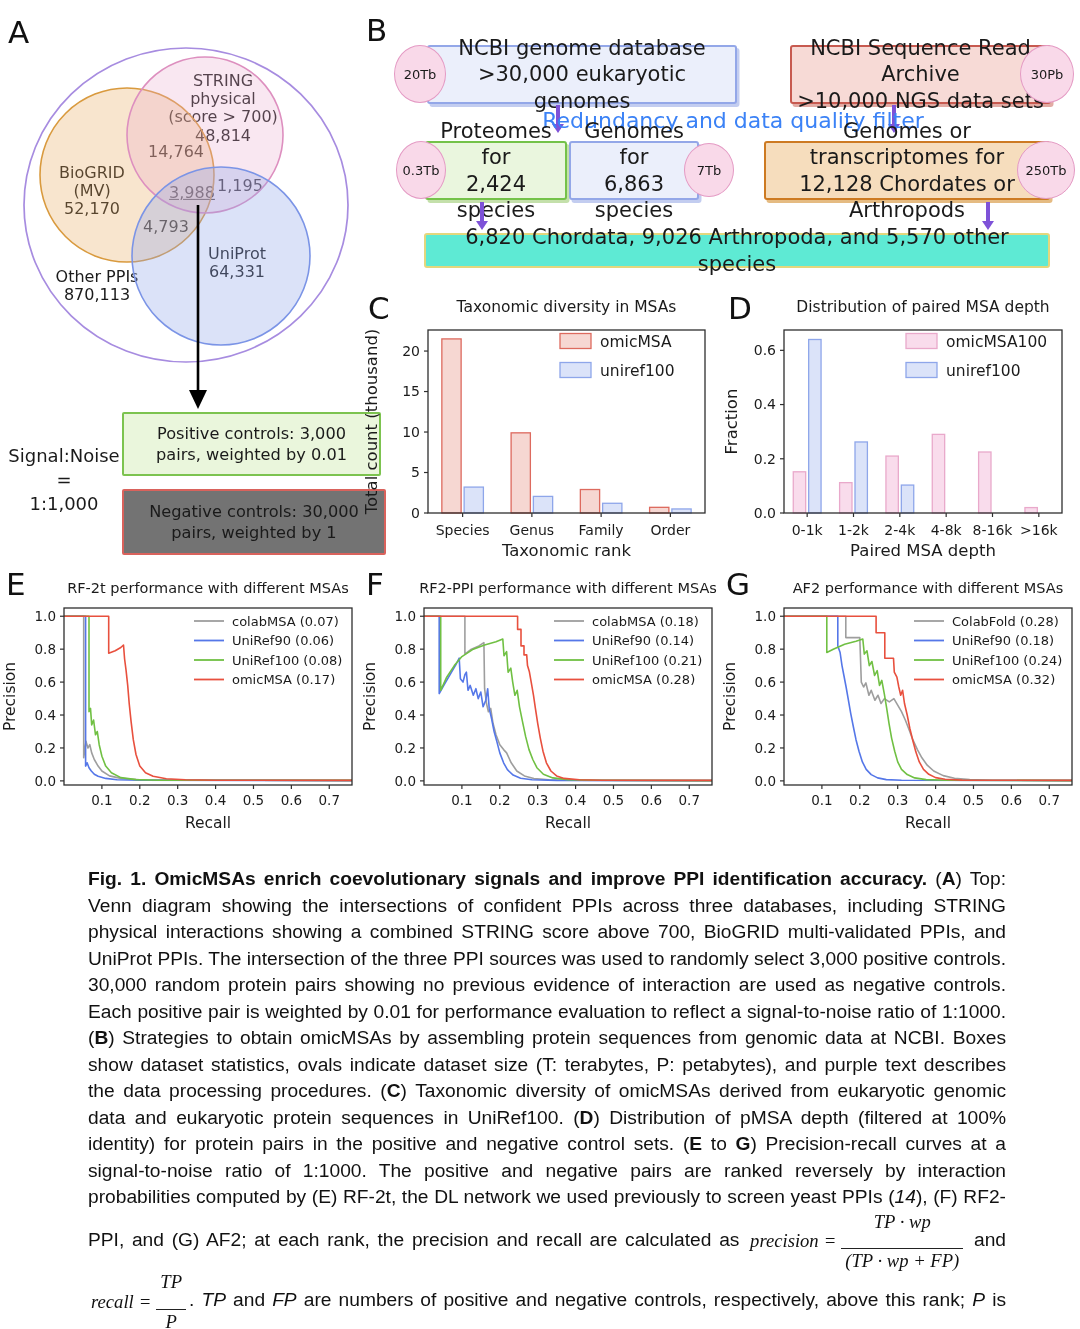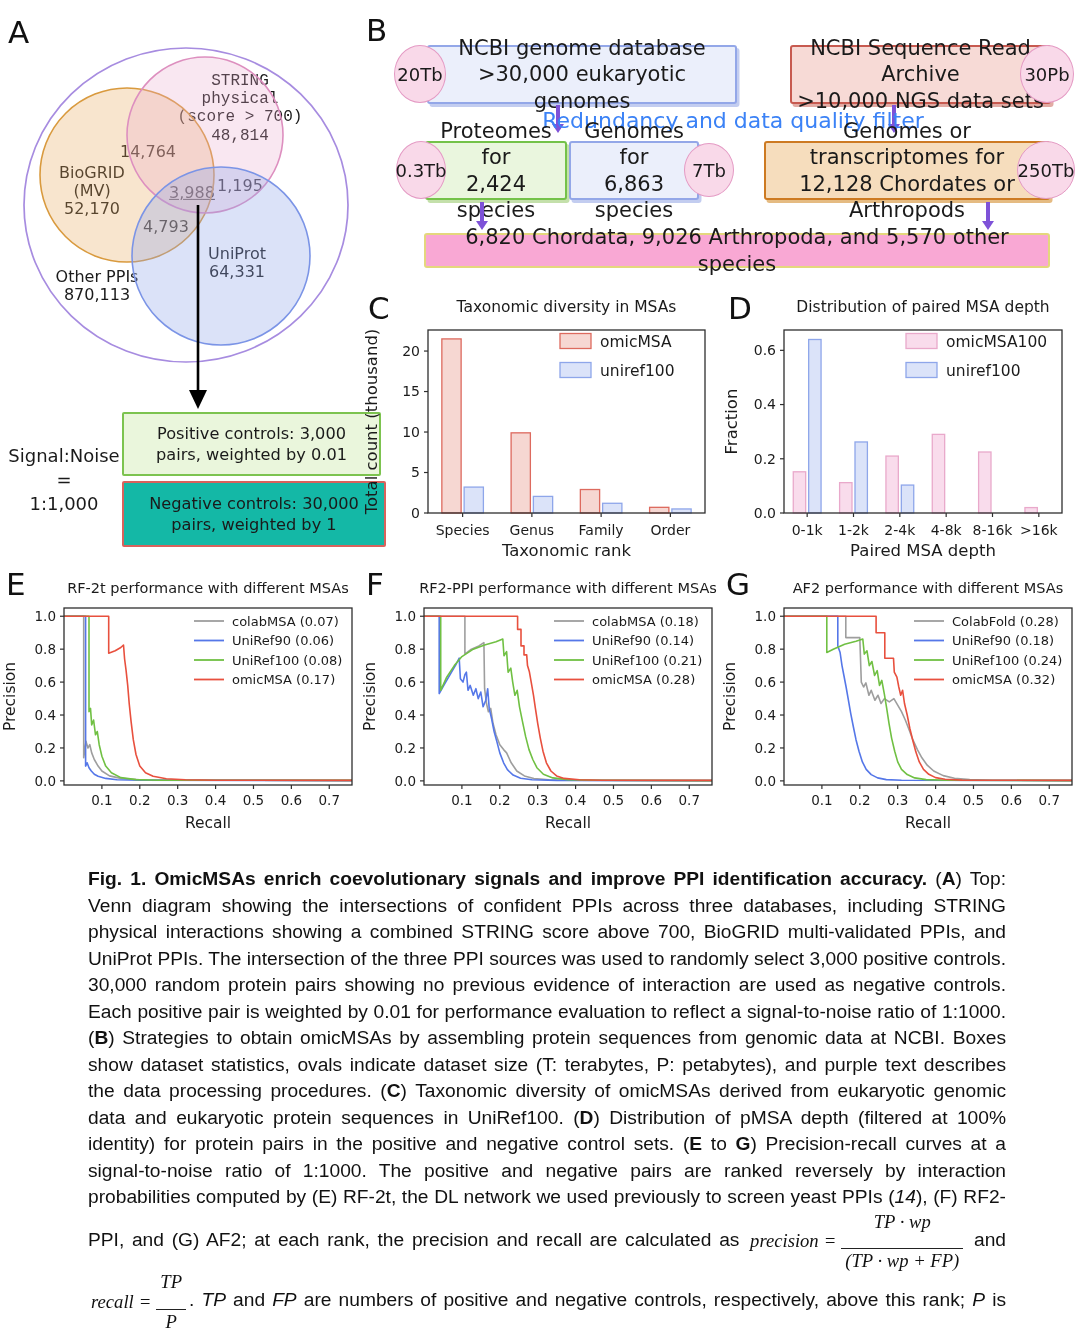--- a/index.html
+++ b/index.html
@@ -7,31 +7,31 @@
         font-family:"DejaVu Sans",sans-serif;color:#1a1a1a;}
   .plabel{position:absolute;font-size:31px;color:#111;}
   
   .vlabel{position:absolute;transform:translate(-50%,-50%);text-align:center;
           font-size:16px;line-height:1.14;white-space:pre-line;color:#1b1b1b;}
   .signal{position:absolute;left:8px;top:444px;width:112px;text-align:center;
           font-size:18px;line-height:1.33;white-space:pre-line;}
   .ctrlbox{position:absolute;display:flex;align-items:center;justify-content:center;
            text-align:center;font-size:16.2px;line-height:1.3;border:2px solid;border-radius:2px;padding:2px 22px;}
   .pos{background:#eaf6dc;border-color:#7cc34f;}
-  .neg{background:#14b8a6;border-color:#d9625c;}
+  .neg{background:#737373;border-color:#d9625c;margin-top:8px;}
   
   .fbox{position:absolute;display:flex;align-items:center;justify-content:center;text-align:center;
         font-size:21px;line-height:1.25;white-space:pre-line;z-index:2;border-radius:3px;border:2px solid;}
   .bx-blue{background:#ebeffb;border-color:#93a7e8;box-shadow:2.5px 3px 0 #c3cdf0;}
   .bx-red{background:#f7dad6;border-color:#c75a50;box-shadow:2.5px 3px 0 #e2aba4;}
   .bx-green{background:#eaf6de;border-color:#74c249;box-shadow:2.5px 3px 0 #c4e0ab;}
   .bx-orange{background:#f6ddbd;border-color:#cd7a22;box-shadow:2.5px 3px 0 #e5bb82;}
-  .bx-yellow{background:#f9a8d4;border-color:#e4d77d;}
+  .bx-yellow{background:#5eead4;border-color:#e4d77d;}
   .oval{position:absolute;border-radius:50%;background:#f9d9e9;border:1.6px solid #e49ac4;
-        display:flex;align-items:center;justify-content:center;font-size:18px;z-index:3;}
+        display:flex;align-items:center;justify-content:center;font-size:13px;z-index:3;}
   .ptext{position:absolute;color:#3b82f6;font-size:22px;transform:translateX(-50%);white-space:nowrap;z-index:2;}
   .parrow{position:absolute;width:4px;background:#7e52d8;z-index:2;}
   .parrow::after{content:"";position:absolute;top:100%;left:50%;transform:translateX(-50%);
                  border:6px solid transparent;border-top:9px solid #7e52d8;}
   
   .chart{position:absolute;}
   #chartC{left:360px;top:288px;} #chartD{left:720px;top:288px;}
   #chartE{left:0px;top:563px;}   #chartF{left:360px;top:563px;}  #chartG{left:720px;top:563px;}
   #vennsvg{position:absolute;left:0;top:0;z-index:1;}
   
@@ -60,32 +60,32 @@
   <div class="plabel" style="left:726px;top:566px;">G</div>
 
   <svg id="vennsvg" width="360" height="560">
     <ellipse cx="186" cy="205" rx="162" ry="157" fill="none" stroke="#a78ce0" stroke-width="1.7"></ellipse>
     <circle cx="127" cy="175" r="87" fill="#e8a85c" fill-opacity="0.30" stroke="#d99a3e" stroke-width="1.6"></circle>
     <circle cx="205" cy="135" r="78" fill="#e9a8cc" fill-opacity="0.28" stroke="#dd8fbf" stroke-width="1.6"></circle>
     <circle cx="221" cy="256" r="89" fill="#8fa6ea" fill-opacity="0.32" stroke="#7b94e6" stroke-width="1.6"></circle>
     <line x1="198" y1="205" x2="198" y2="392" stroke="#000" stroke-width="2.6"></line>
     <polygon points="189,390 207,390 198,409" fill="#000"></polygon>
   </svg>
-  <div class="vlabel" style="left:240px;top:108px;font-family:Liberation Mono, monospace;">STRING
+  <div class="vlabel" style="left:223px;top:108px;">STRING
 physical
 (score &gt; 700)
 48,814</div>
   <div class="vlabel" style="left:92px;top:191px;">BioGRID
 (MV)
 52,170</div>
   <div class="vlabel" style="left:237px;top:263px;">UniProt
 64,331</div>
   <div class="vlabel" style="left:97px;top:286px;">Other PPIs
 870,113</div>
-  <div class="vlabel" style="left:148px;top:152px;">14,764</div>
+  <div class="vlabel" style="left:176px;top:152px;">14,764</div>
   <div class="vlabel" style="left:240px;top:186px;">1,195</div>
   <div class="vlabel" style="left:192px;top:193px;text-decoration:underline;">3,988</div>
   <div class="vlabel" style="left:166px;top:227px;">4,793</div>
   <div class="signal">Signal:Noise
 =
 1:1,000</div>
   <div class="ctrlbox pos" style="left:122px;top:412px;width:211px;height:56px;">Positive controls: 3,000 pairs, weighted by 0.01</div>
   <div class="ctrlbox neg" style="left:122px;top:481px;width:216px;height:58px;">Negative controls: 30,000 pairs, weighted by 1</div>
 
   <div class="fbox bx-blue" style="left:427px;top:45px;width:306px;height:55px;">NCBI genome database

